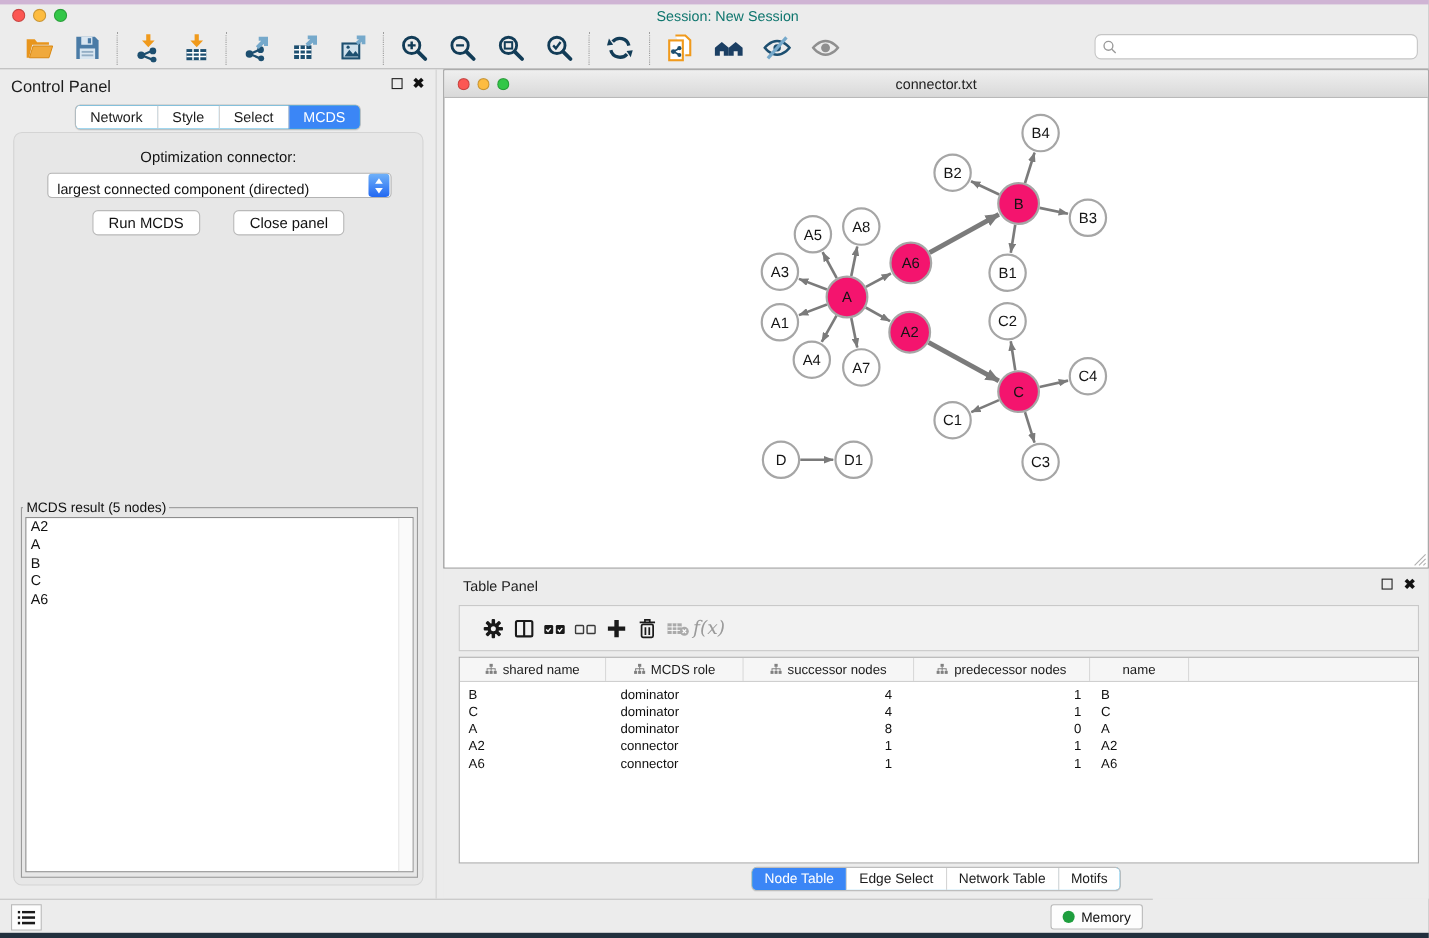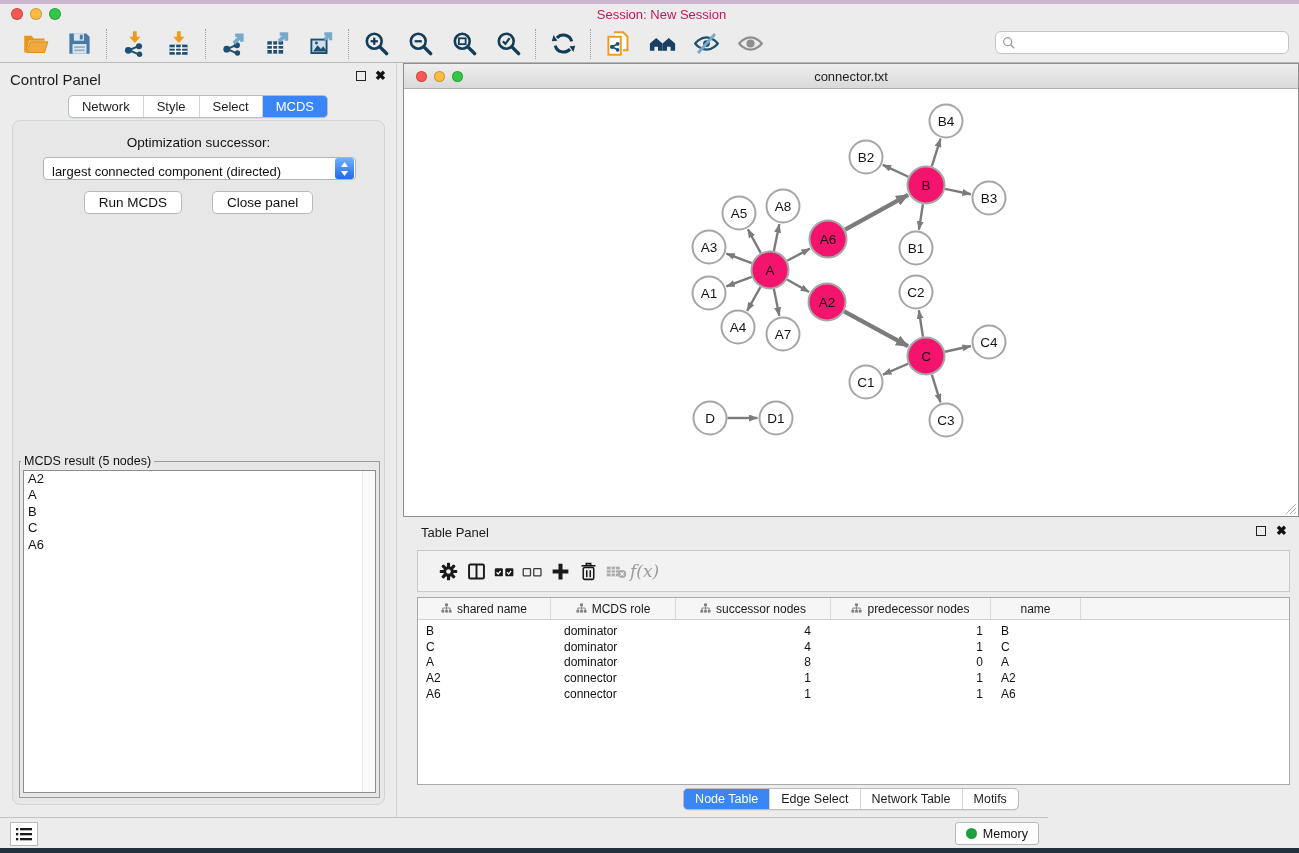--- a/index.html
+++ b/index.html
@@ -5,21 +5,21 @@
   * { margin:0; padding:0; box-sizing:border-box; }
   body { font-family:"Liberation Sans", sans-serif; background:#555; }
   .screen { position:relative; width:1299px; height:853px; background:#ececec; overflow:hidden; font-family:"Liberation Sans", sans-serif; }
 
   
   .top-strip { position:absolute; left:0; top:0; width:1299px; height:4px; background:#cfb4d4; }
   .titlebar { position:absolute; left:0; top:4px; width:1299px; height:21px; }
   .lights { position:absolute; left:11px; top:4px; display:flex; gap:7px; }
   .light { width:12px; height:12px; border-radius:50%; border:0.5px solid rgba(0,0,0,.2); }
   .light.red{background:#fc5753;} .light.yellow{background:#fdbc40;} .light.green{background:#33c748;}
-  .app-title { text-align:center; font-size:13px; color:#be185d; padding-top:3px;padding-left:24px; }
+  .app-title { text-align:center; font-size:13px; color:#0f766e; padding-top:3px;padding-left:24px; }
 
   
   .toolbar { position:absolute; left:0; top:25px; width:1299px; height:38px; border-bottom:1px solid #b8b8b8; display:flex; align-items:center; padding-left:8px; }
   .tb-group { display:flex; align-items:center; gap:6px; padding:0 8px; }
   .tb-div { width:1px; height:30px; border-left:1px dotted #9e9e9e; }
   .tbtn { width:38px; height:34px; background:transparent; border:none; display:flex; align-items:center; justify-content:center; cursor:pointer; }
   .tbtn svg { width:27px; height:27px; }
   .search-box { position:absolute; right:10px; top:6px; width:294px; height:23px; background:#fff; border:1px solid #c5c5c5; border-radius:6px; display:flex; align-items:center; padding-left:6px; }
   .search-box svg { width:14px; height:14px; flex:0 0 auto; }
   .search-box input { border:none; outline:none; flex:1; height:19px; font-size:12px; background:transparent; padding-left:4px; }
@@ -282,21 +282,21 @@
     </div>
     <div class="seg-row">
       <span class="seg-group" id="cp-tabs">
           <span class="seg">Network</span>
           <span class="seg">Style</span>
           <span class="seg">Select</span>
           <span class="seg active">MCDS</span>
         </span>
     </div>
     <div class="cp-box">
-      <div class="opt-label">Optimization successor:</div>
+      <div class="opt-label">Optimization connector:</div>
       <div class="criterion">
         <span class="val">largest connected component (directed)</span>
         <span class="stepper">
           <svg viewBox="0 0 9 16">
               <path d="M4.5 1L8 6H1z" fill="#fff"></path>
               <path d="M4.5 15L1 10h7z" fill="#fff"></path>
             </svg>
         </span>
       </div>
       <div class="cp-buttons">

